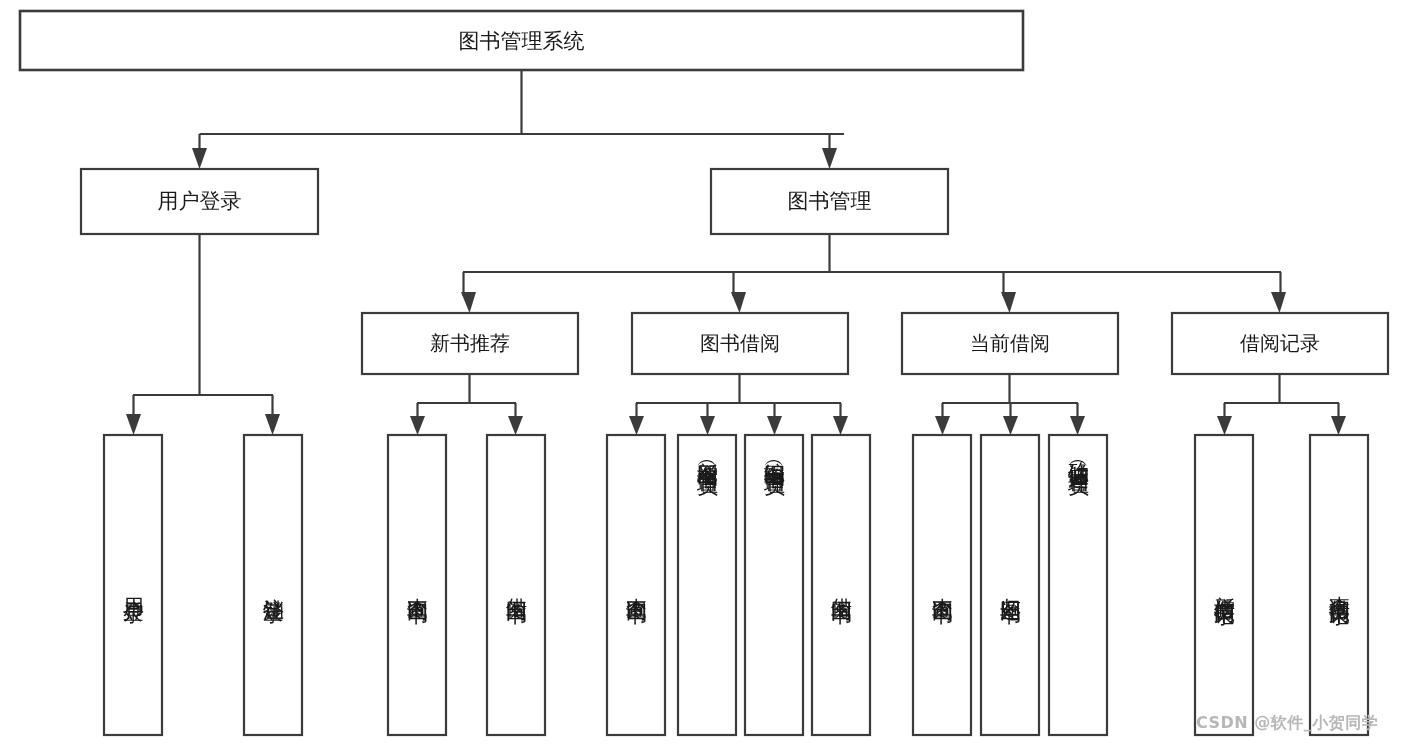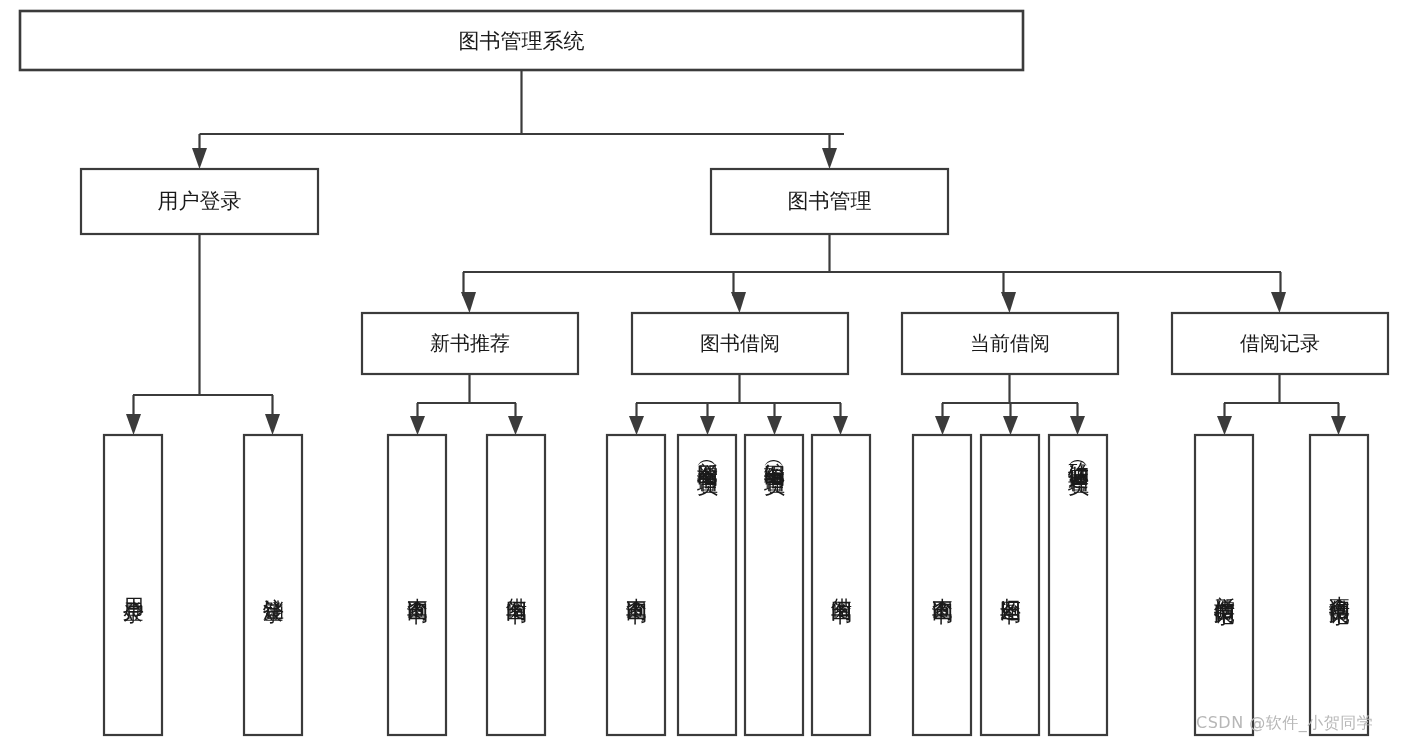--- a/index.html
+++ b/index.html
@@ -74,20 +74,21 @@
   }
   .watermark {
     position: absolute;
     left: 1196px;
     top: 713px;
     font-family: "DejaVu Sans", "Liberation Sans", sans-serif;
     font-size: 16px;
     color: #b7b7b7;
     white-space: nowrap;
     letter-spacing: 0.5px;
+    font-weight: bold;
   }
 </style>
 </head>
 <body>
 
 <div id="diagram-root">
 
   <svg id="chart-svg" viewBox="0 0 1405 747" xmlns="http://www.w3.org/2000/svg">
 
     <g>

